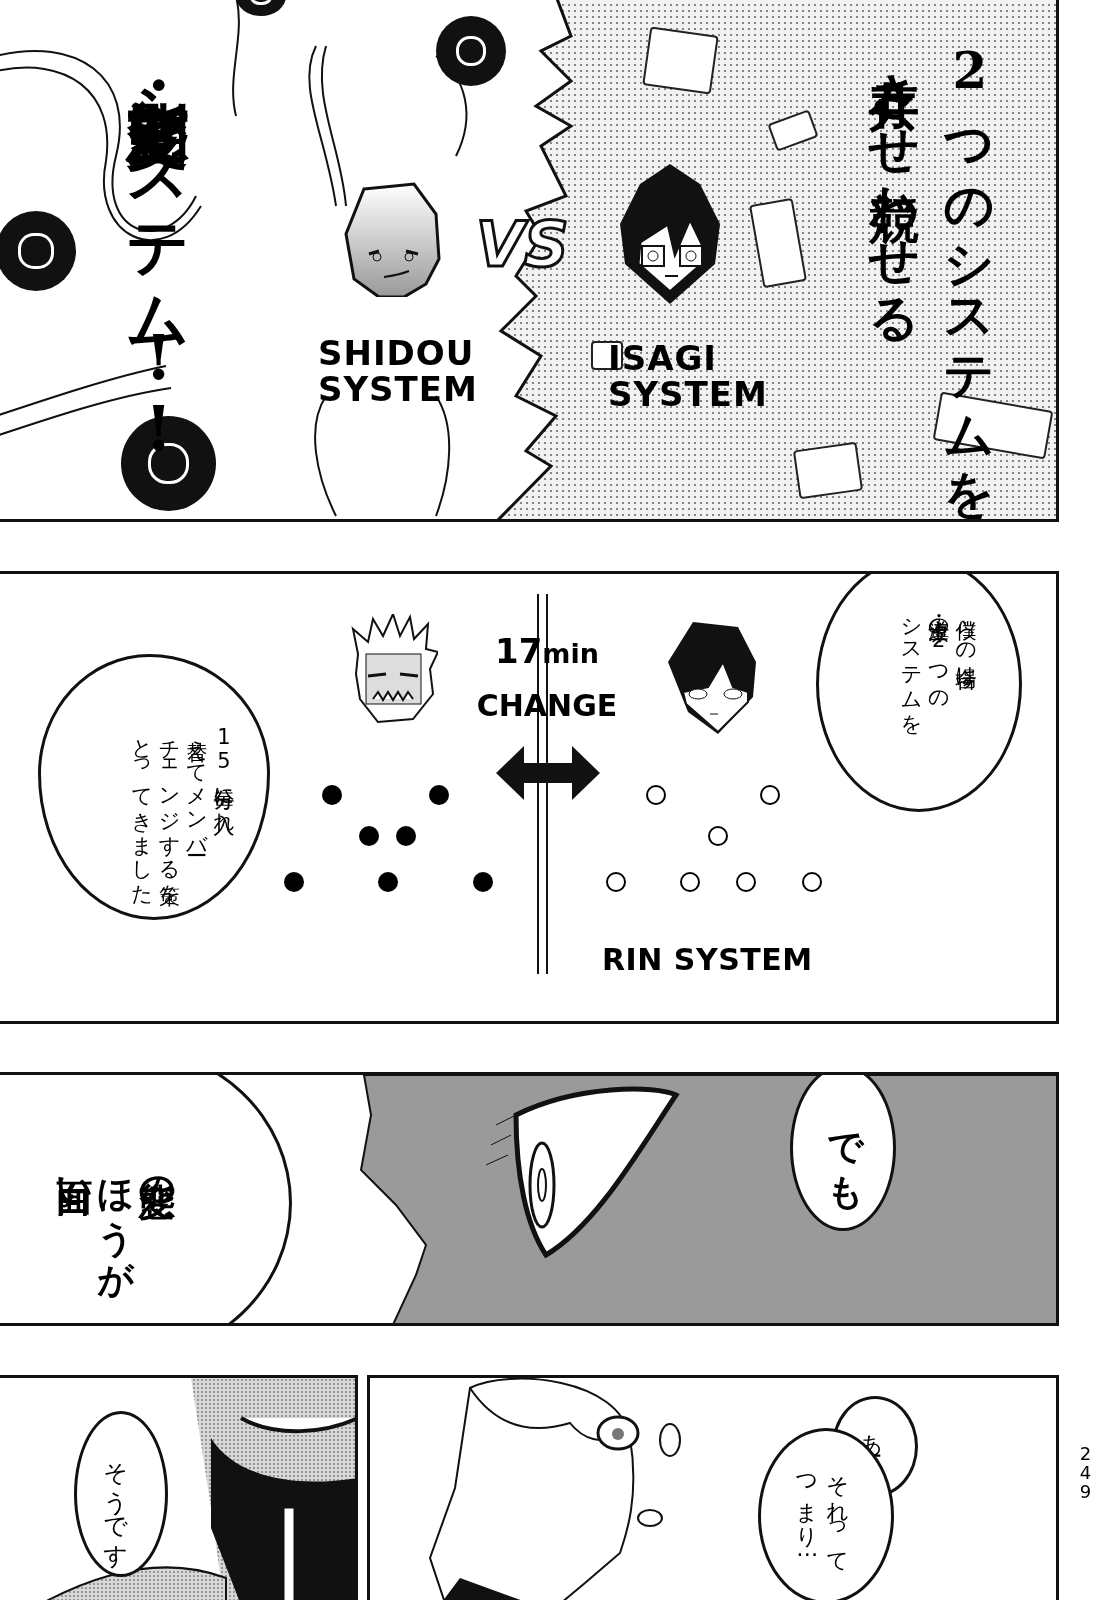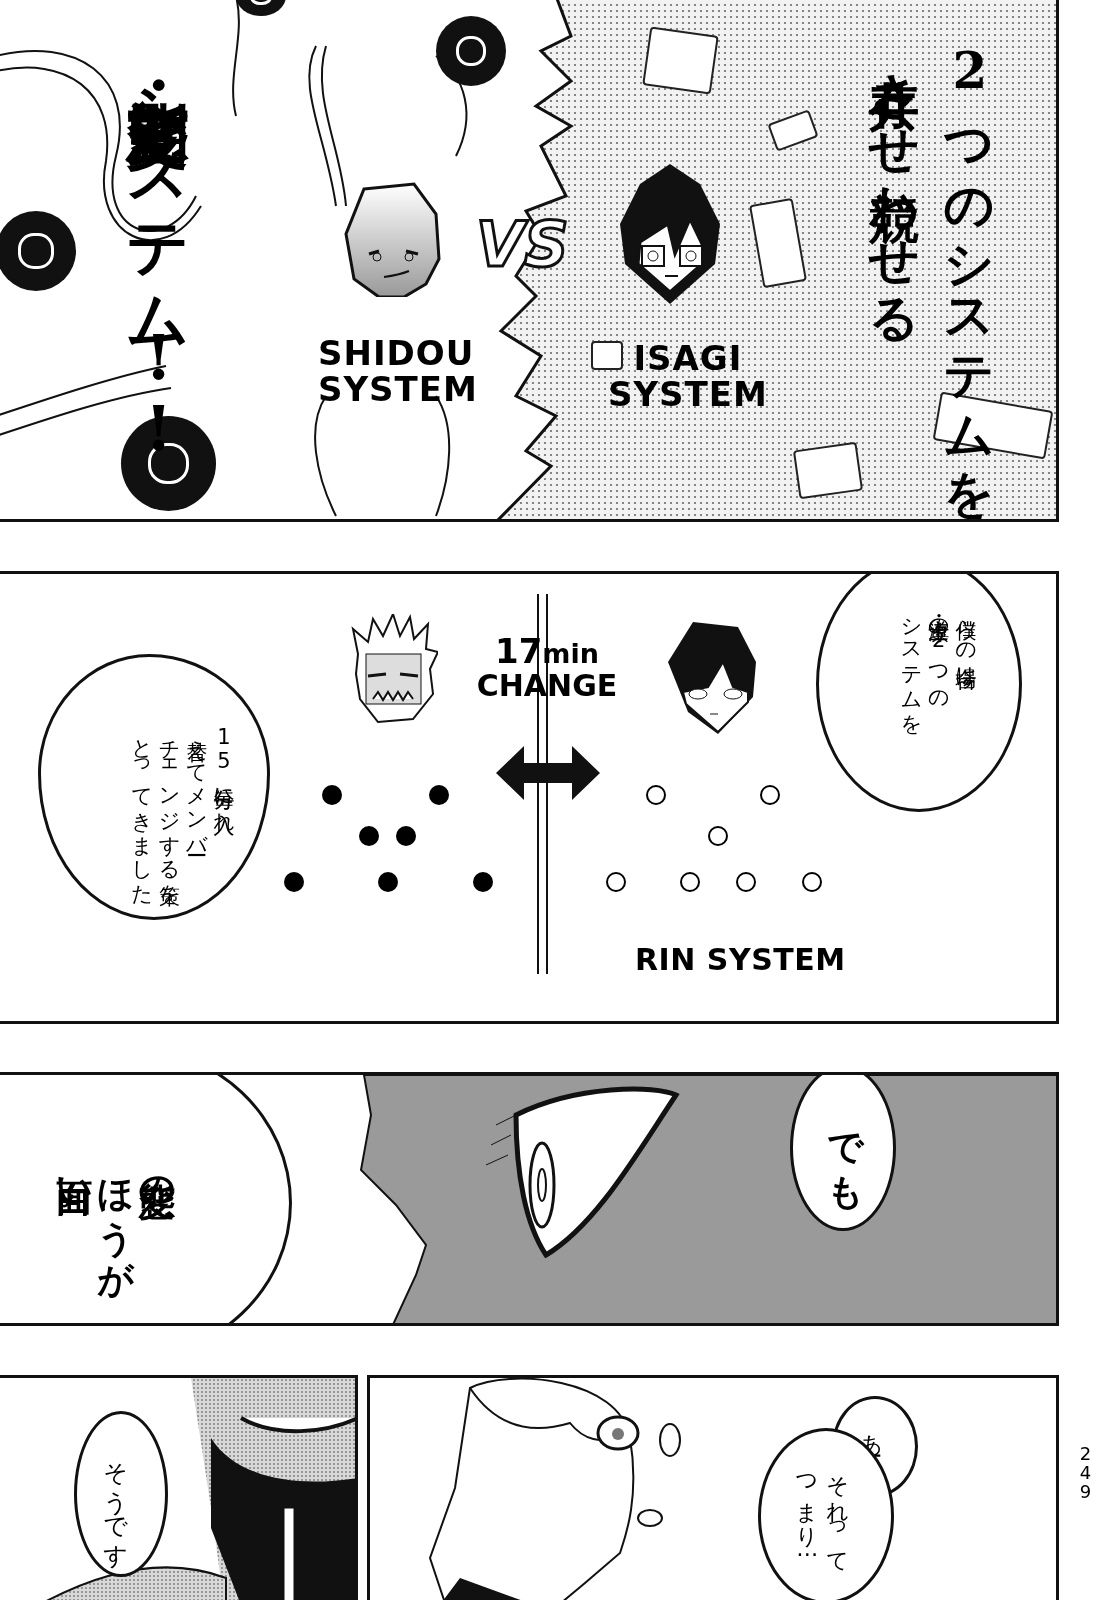--- a/index.html
+++ b/index.html
@@ -87,39 +87,39 @@
     <rect x="60" y="82" width="22" height="20" fill="#fff" stroke="#111" stroke-width="2"></rect>
     <circle cx="33" cy="92" r="5" fill="none" stroke="#111"></circle>
     <circle cx="71" cy="92" r="5" fill="none" stroke="#111"></circle>
     <line x1="45" y1="112" x2="58" y2="112" stroke="#111" stroke-width="2"></line>
   </svg>
 
   <div style="position:absolute; left:322px; top:340px; font-family:'DejaVu Sans',sans-serif; font-weight:bold; font-size:34px; line-height:1.05; letter-spacing:1px;">
     <div>SHIDOU</div>
     <div>SYSTEM</div>
   </div>
-  <div style="position:absolute; left:612px; top:345px; text-align:center; font-family:'DejaVu Sans',sans-serif; font-weight:bold; font-size:34px; line-height:1.05; letter-spacing:1px;">
+  <div style="position:absolute; left:612px; top:345px; text-align:left; font-family:'DejaVu Sans',sans-serif; font-weight:bold; font-size:34px; line-height:1.05; letter-spacing:1px;">
     <div>ISAGI</div>
     <div>SYSTEM</div>
   </div>
 
   <div class="vtext serif-heavy" style="left:945px; top:45px; font-size:50px; letter-spacing:-1px;">2つのシステムを</div>
   <div class="vtext serif-heavy" style="left:870px; top:45px; font-size:50px; letter-spacing:-1px;">共存させ競わせる</div>
 </div>
 
 <div class="panel" style="left:-4px; top:571px; width:1063px; height:453px; border-left:none;">
 
   <div style="position:absolute; left:541px; top:20px; width:2px; height:380px; background:#111;"></div>
   <div style="position:absolute; left:550px; top:20px; width:2px; height:380px; background:#111;"></div>
 
   <div style="position:absolute; left:478px; top:60px; width:146px; text-align:center; background:transparent;">
     <div style="font-family:'DejaVu Sans',sans-serif; font-weight:bold; line-height:1;">
       <span style="font-size:34px;">17</span><span style="font-size:27px;">min</span>
     </div>
-    <div style="font-family:'DejaVu Sans',sans-serif; font-weight:bold; font-size:30px; line-height:1.2;">CHANGE</div>
+    <div style="font-family:'DejaVu Sans',sans-serif; font-weight:bold; font-size:30px; line-height:1.2;margin-top:20px;">CHANGE</div>
   </div>
 
   <svg style="position:absolute; left:500px; top:172px;" width="104" height="54" viewBox="0 0 104 54">
     <polygon points="0,27 28,0 28,17 76,17 76,0 104,27 76,54 76,37 28,37 28,54" fill="#111"></polygon>
   </svg>
 
   <svg class="face" style="left:352px; top:40px;" width="90" height="110" viewBox="0 0 90 110">
     <path d="M10,40 L5,15 L20,28 L25,5 L35,22 L45,0 L52,22 L62,3 L66,25 L80,10 L78,35 L90,38 L82,55 L85,80 L65,105 L30,108 L12,85 L8,60 Z" fill="#fff" stroke="#111" stroke-width="2"></path>
     <rect x="18" y="40" width="55" height="50" fill="#ddd" stroke="#111" stroke-width="1"></rect>
     <path d="M20,62 L38,60 M52,60 L70,62" stroke="#111" stroke-width="3"></path>
@@ -142,21 +142,21 @@
   <div class="dot filled" style="left:477px; top:298px;"></div>
 
   <div class="dot open" style="left:650px; top:211px;"></div>
   <div class="dot open" style="left:764px; top:211px;"></div>
   <div class="dot open" style="left:712px; top:252px;"></div>
   <div class="dot open" style="left:610px; top:298px;"></div>
   <div class="dot open" style="left:684px; top:298px;"></div>
   <div class="dot open" style="left:740px; top:298px;"></div>
   <div class="dot open" style="left:806px; top:298px;"></div>
 
-  <div class="label-sys" style="left:606px; top:368px;margin-left:33px;">RIN SYSTEM</div>
+  <div class="label-sys" style="left:606px; top:368px;">RIN SYSTEM</div>
 
   <div class="bubble" style="left:42px; top:80px; width:226px; height:260px; border-radius:48% 52% 50% 50% / 45% 45% 55% 55%;">
     <div class="vtext" style="right:30px; top:68px; font-size:21px; height:190px; line-height:1.3;">
       <span>15分毎に入れ</span><br><span>替えてメンバー</span><br><span>チェンジする策を</span><br><span>とってきました</span>
     </div>
   </div>
 
   <div class="bubble" style="left:820px; top:-18px; width:200px; height:250px;">
     <div class="vtext" style="right:40px; top:45px; font-size:21px; height:180px; line-height:1.3;">
       <span>僕らの場合は</span><br><span>凛・士道の2つの</span><br><span>システムを</span>

